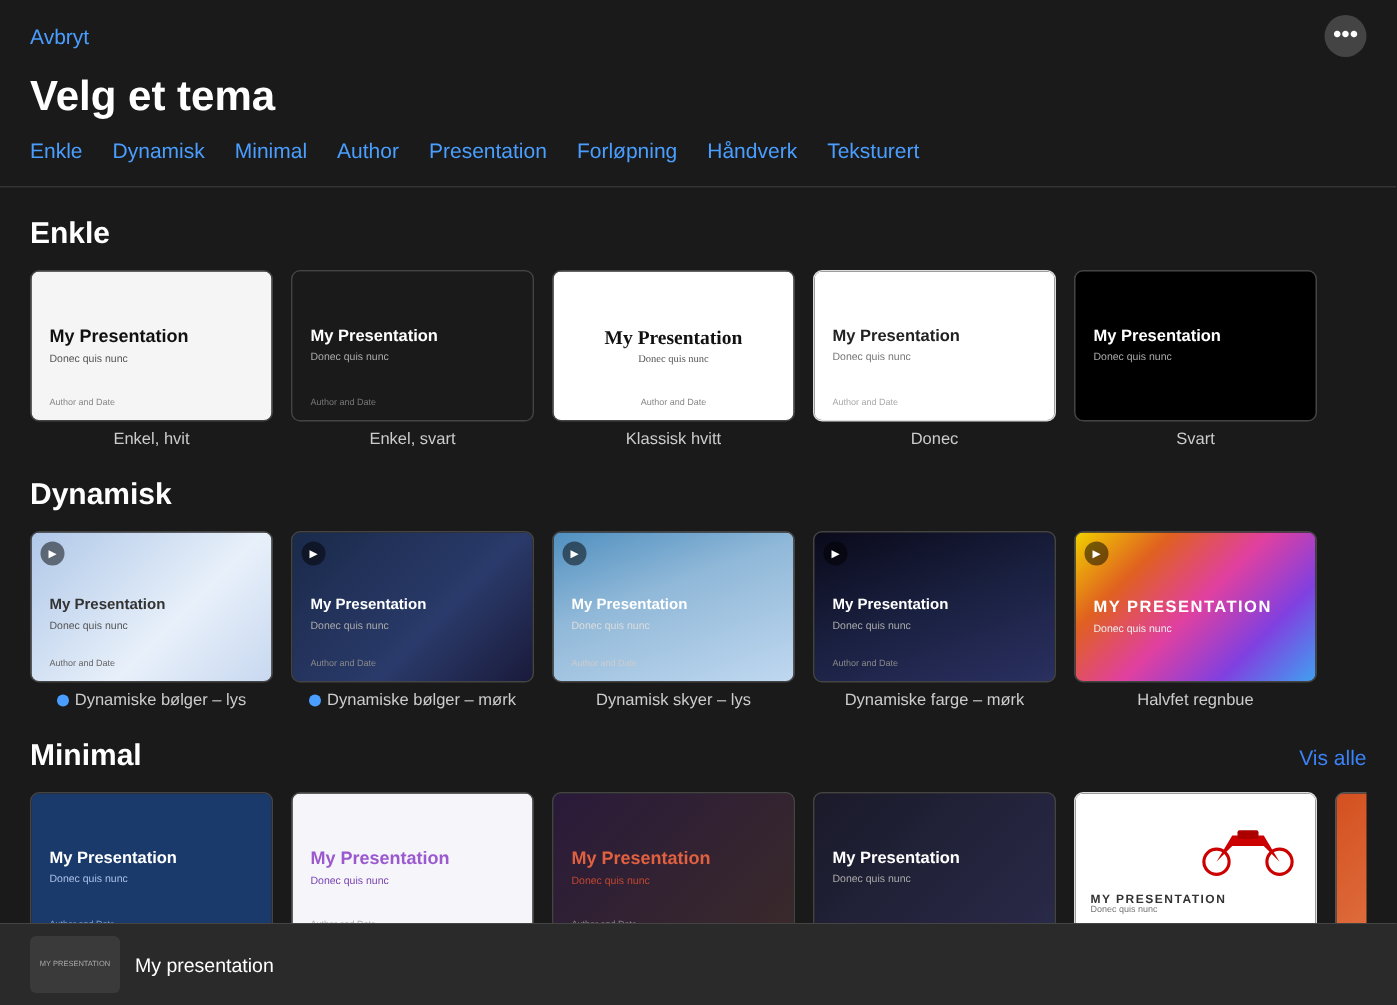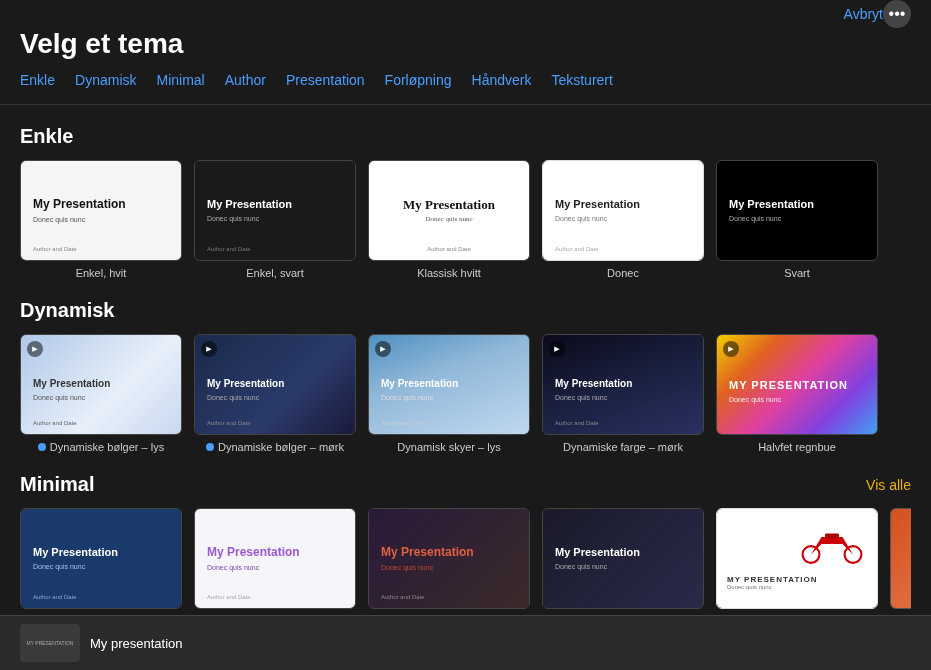--- a/index.html
+++ b/index.html
@@ -8,23 +8,23 @@
       color: #fff;
       font-family: -apple-system, BlinkMacSystemFont, 'Helvetica Neue', sans-serif;
       width: 931px;
       min-height: 670px;
       overflow-x: hidden;
     }
 
     
     .top-bar {
       display: flex;
-      justify-content: flex-end;
-      align-items: center;
-      padding: 0 20px;
+      justify-content: space-between;
+      align-items: center;
+      padding: 10px 20px;
       background: #1a1a1a;
     }
     .top-bar .cancel-btn {
       color: #4a9eff;
       font-size: 14px;
       cursor: pointer;
       background: none;
       border: none;
     }
     .top-bar .more-btn {
@@ -79,21 +79,21 @@
       justify-content: space-between;
       align-items: center;
       margin-bottom: 12px;
     }
     .section-title {
       font-size: 20px;
       font-weight: 700;
       color: #fff;
     }
     .see-all-btn {
-      color: #eab308;
+      color: #3b82f6;
       font-size: 14px;
       cursor: pointer;
       background: none;
       border: none;
     }
 
     
     .themes-row {
       display: flex;
       gap: 12px;

